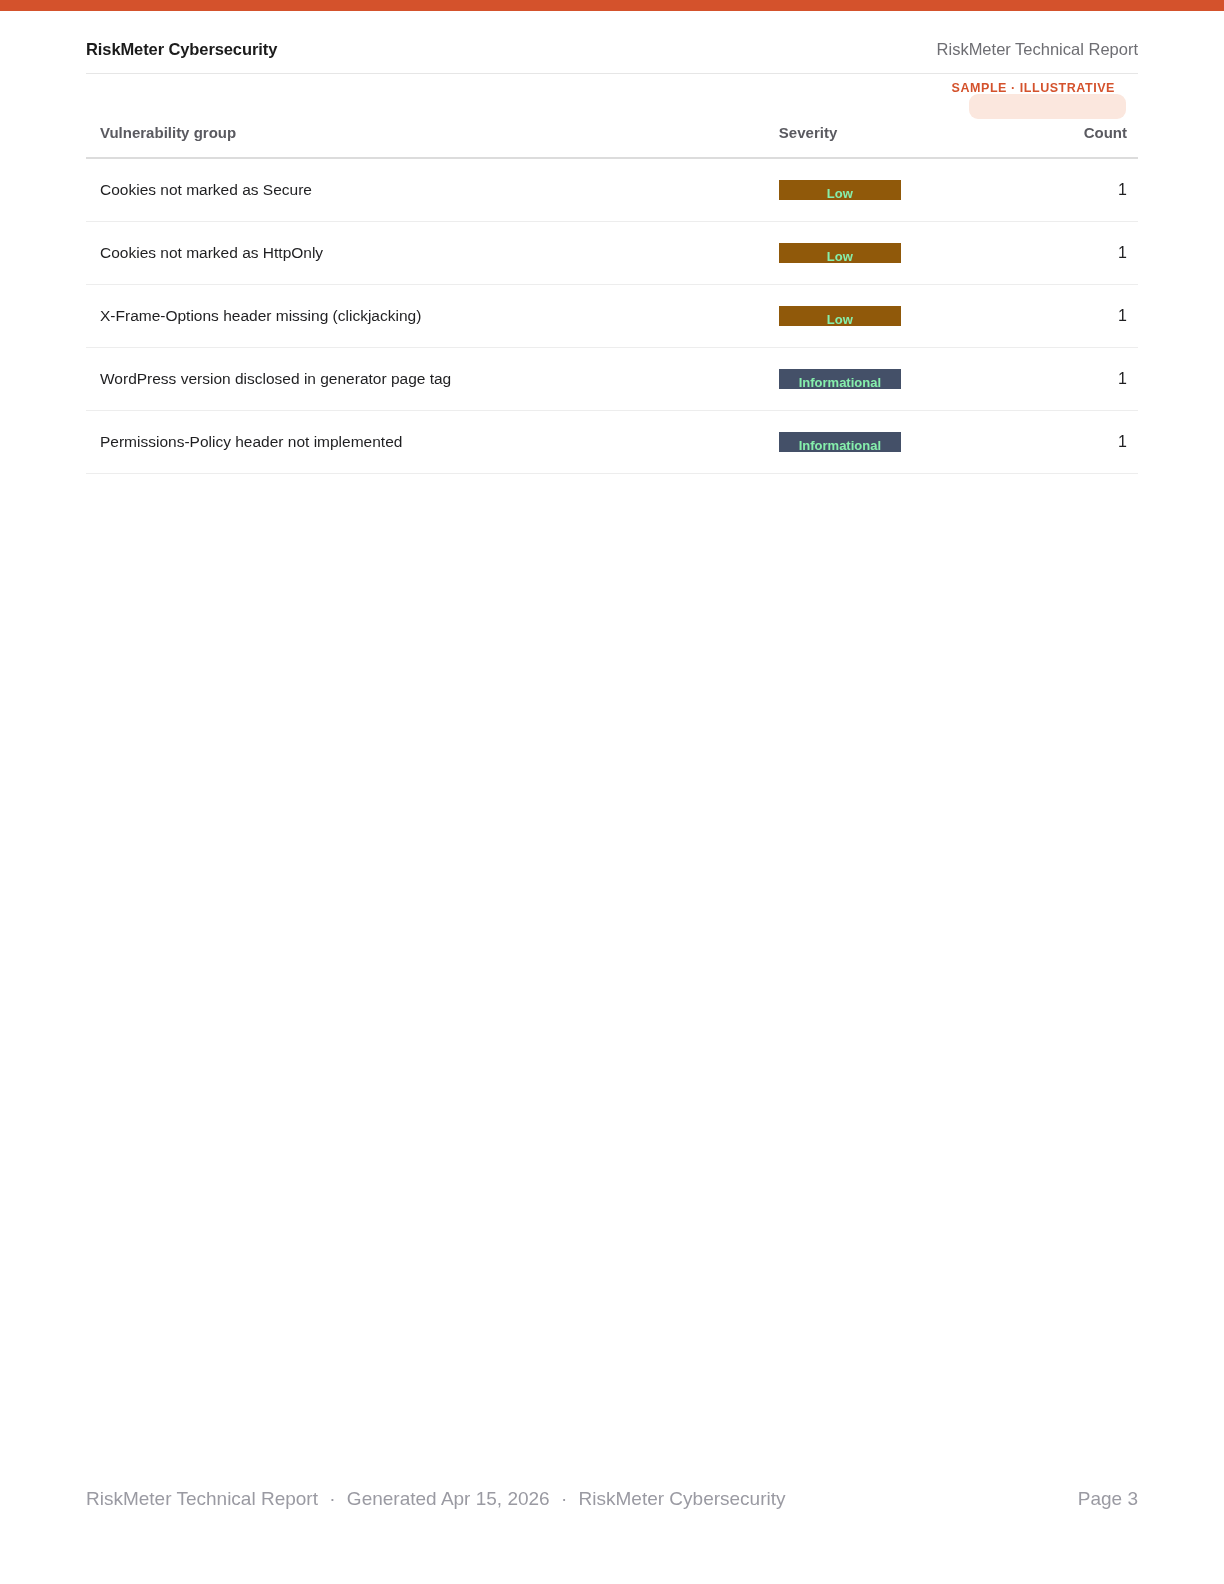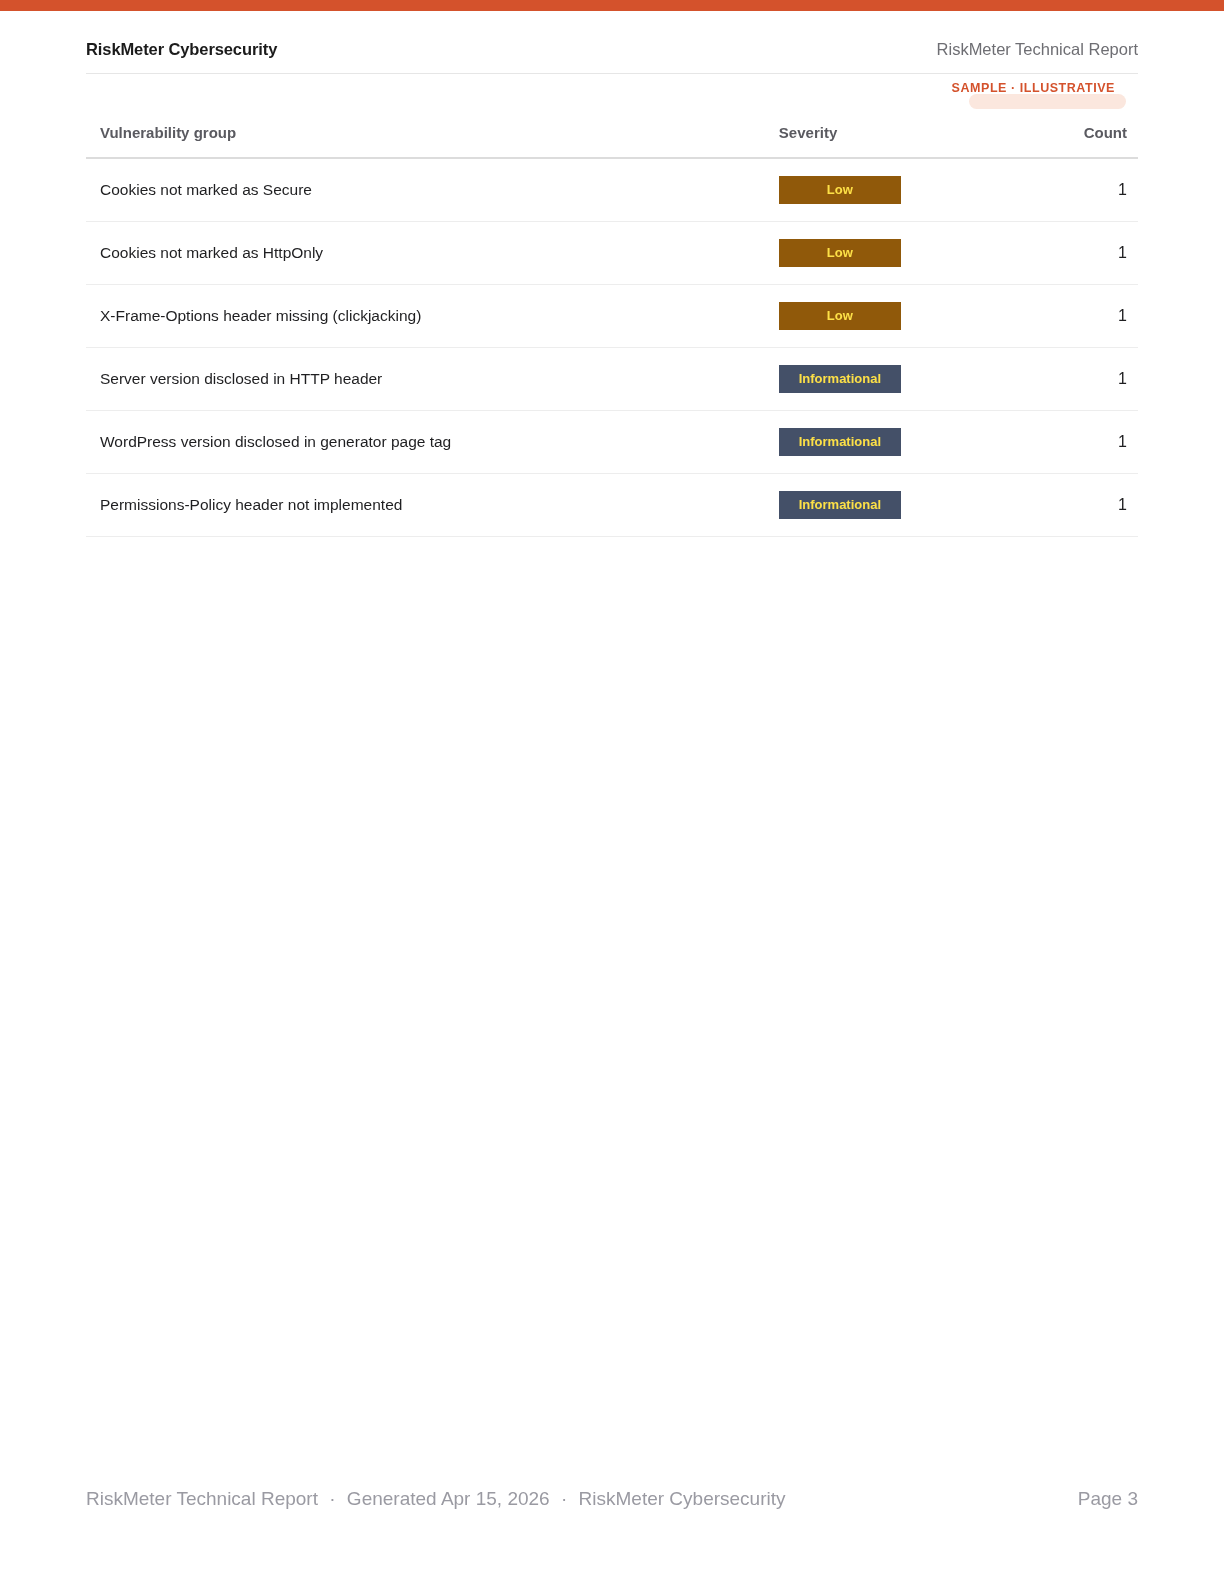--- a/index.html
+++ b/index.html
@@ -61,21 +61,21 @@
   .badge-row {
     position: relative;
     height: 44px;
   }
   .sample-badge {
     position: absolute;
     right: 12px;
     top: 20px;
     background: #fbe7de;
     border-radius: 9px;
-    height: 15px;
+    height: 25px;
     min-width: 157px;
     padding: 0 15px;
   }
   .sample-badge .sample-text {
     position: absolute;
     right: 11px;
     top: -13px;
     white-space: nowrap;
     font-size: 12.5px;
     font-weight: bold;
@@ -125,26 +125,26 @@
     font-size: 16px;
     color: #1f1f21;
     text-align: right;
     padding-right: 11px;
   }
 
   
   .sev-chip {
     display: inline-block;
     width: 122px;
-    height: 28px;
+    height: 20px;
     line-height: 28px;
     text-align: center;
     font-size: 13px;
     font-weight: bold;
-    color: #fde047;
+    color: #86efac;
     border-radius: 0;
     vertical-align: middle;
   }
   .sev-low  { background: #90590a; }
   .sev-info { background: #445068; }
 
   
   .doc-footer {
     position: absolute;
     left: 86px;
@@ -199,25 +199,20 @@
           <td class="t-group">Cookies not marked as HttpOnly</td>
           <td class="t-severity"><span class="sev-chip sev-low">Low</span></td>
           <td class="t-count">1</td>
         </tr>
         <tr>
           <td class="t-group">X-Frame-Options header missing (clickjacking)</td>
           <td class="t-severity"><span class="sev-chip sev-low">Low</span></td>
           <td class="t-count">1</td>
         </tr>
         <tr>
-          <td class="t-group">Server version disclosed in HTTP header</td>
-          <td class="t-severity"><span class="sev-chip sev-info">Informational</span></td>
-          <td class="t-count">1</td>
-        </tr>
-        <tr>
           <td class="t-group">WordPress version disclosed in generator page tag</td>
           <td class="t-severity"><span class="sev-chip sev-info">Informational</span></td>
           <td class="t-count">1</td>
         </tr>
         <tr>
           <td class="t-group">Permissions-Policy header not implemented</td>
           <td class="t-severity"><span class="sev-chip sev-info">Informational</span></td>
           <td class="t-count">1</td>
         </tr>
       </tbody>

